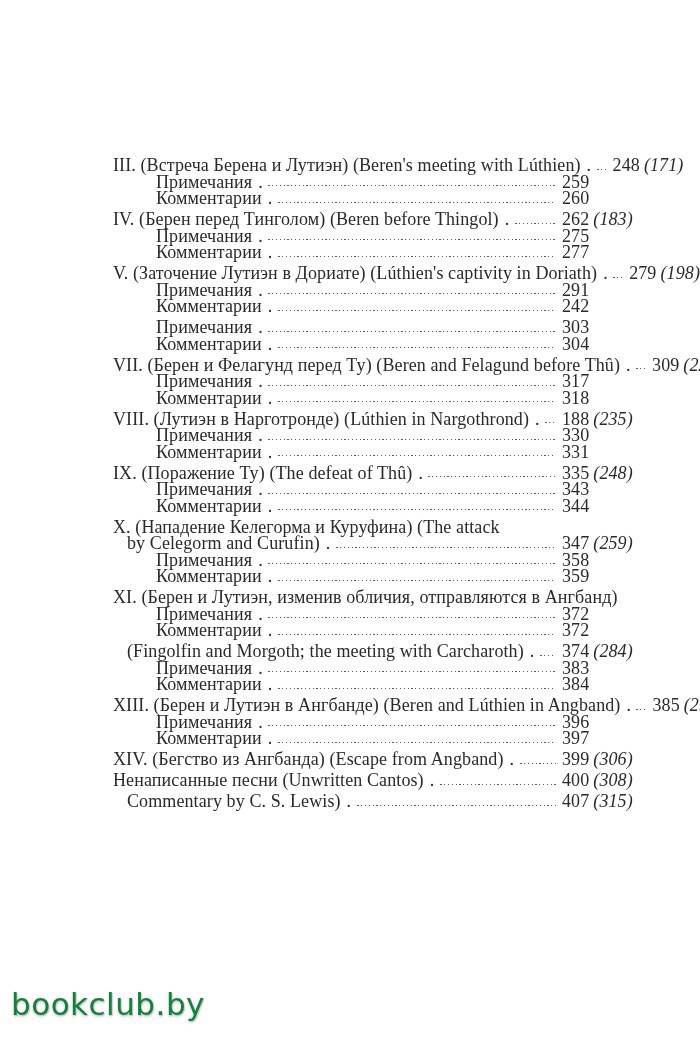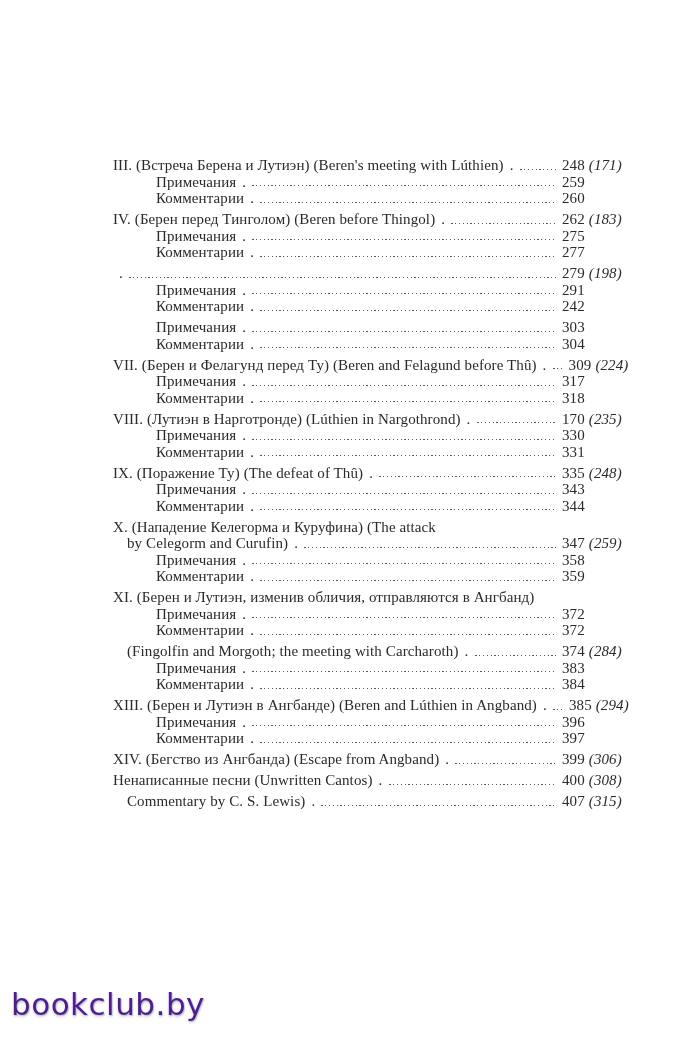--- a/index.html
+++ b/index.html
@@ -8,21 +8,21 @@
     background: #ffffff;
     font-family: "Liberation Serif", serif;
     color: #2a2a2a;
     position: relative;
     overflow: hidden;
   }
   .toc {
     position: absolute;
     left: 113px; top: 157px;
     width: 521px;
-    font-size: 15px;
+    font-size: 18px;
     line-height: 16.5px;
     letter-spacing: 0.1px;
   }
   .g { margin-top: 4.5px; }
   .g:first-child { margin-top: 0; }
   .g-wide { }
   .row { display: flex; align-items: baseline; }
   .txt { white-space: nowrap; flex: 0 0 auto; }
   .cont { padding-left: 14px; align-items: center; }
   .sub  { padding-left: 43px; }
@@ -46,21 +46,21 @@
     line-height: 16.5px;
   }
   .num { flex: 0 0 72px; white-space: nowrap; }
   .alt { font-style: italic; margin-left: 4px; }
   .watermark {
     position: absolute;
     left: 11px; bottom: 16px;
     font-family: "DejaVu Sans", sans-serif;
     font-size: 31px;
     letter-spacing: 0.5px;
-    color: #4c1d95;
+    color: #15803d;
     text-shadow: 1px 1px 1px #c3c3c3, -1px -1px 1px #f8f8f8, 0 2px 3px #d6d6d6;
   }
 </style>
 </head>
 <body>
 
 <div class="toc">
 
   <div class="g">
     <div class="row">
@@ -93,20 +93,21 @@
     </div>
     <div class="row sub">
       <span class="txt">Комментарии</span>
       <span class="leader"></span>
       <span class="num">277</span>
     </div>
   </div>
 
   <div class="g">
     <div class="row">
+      <span class="txt">V. (Заточение Лутиэн в Дориате) (Lúthien's captivity in Doriath)</span>
       <span class="leader"></span>
       <span class="num"><span>279</span><span class="alt">(198)</span></span>
     </div>
     <div class="row sub">
       <span class="txt">Примечания</span>
       <span class="leader"></span>
       <span class="num">291</span>
     </div>
     <div class="row sub">
       <span class="txt">Комментарии</span>
@@ -143,21 +144,21 @@
       <span class="txt">Комментарии</span>
       <span class="leader"></span>
       <span class="num">318</span>
     </div>
   </div>
 
   <div class="g">
     <div class="row">
       <span class="txt">VIII. (Лутиэн в Нарготронде) (Lúthien in Nargothrond)</span>
       <span class="leader"></span>
-      <span class="num"><span>170</span><span class="alt">(235)</span></span>
+      <span class="num"><span>188</span><span class="alt">(235)</span></span>
     </div>
     <div class="row sub">
       <span class="txt">Примечания</span>
       <span class="leader"></span>
       <span class="num">330</span>
     </div>
     <div class="row sub">
       <span class="txt">Комментарии</span>
       <span class="leader"></span>
       <span class="num">331</span>

